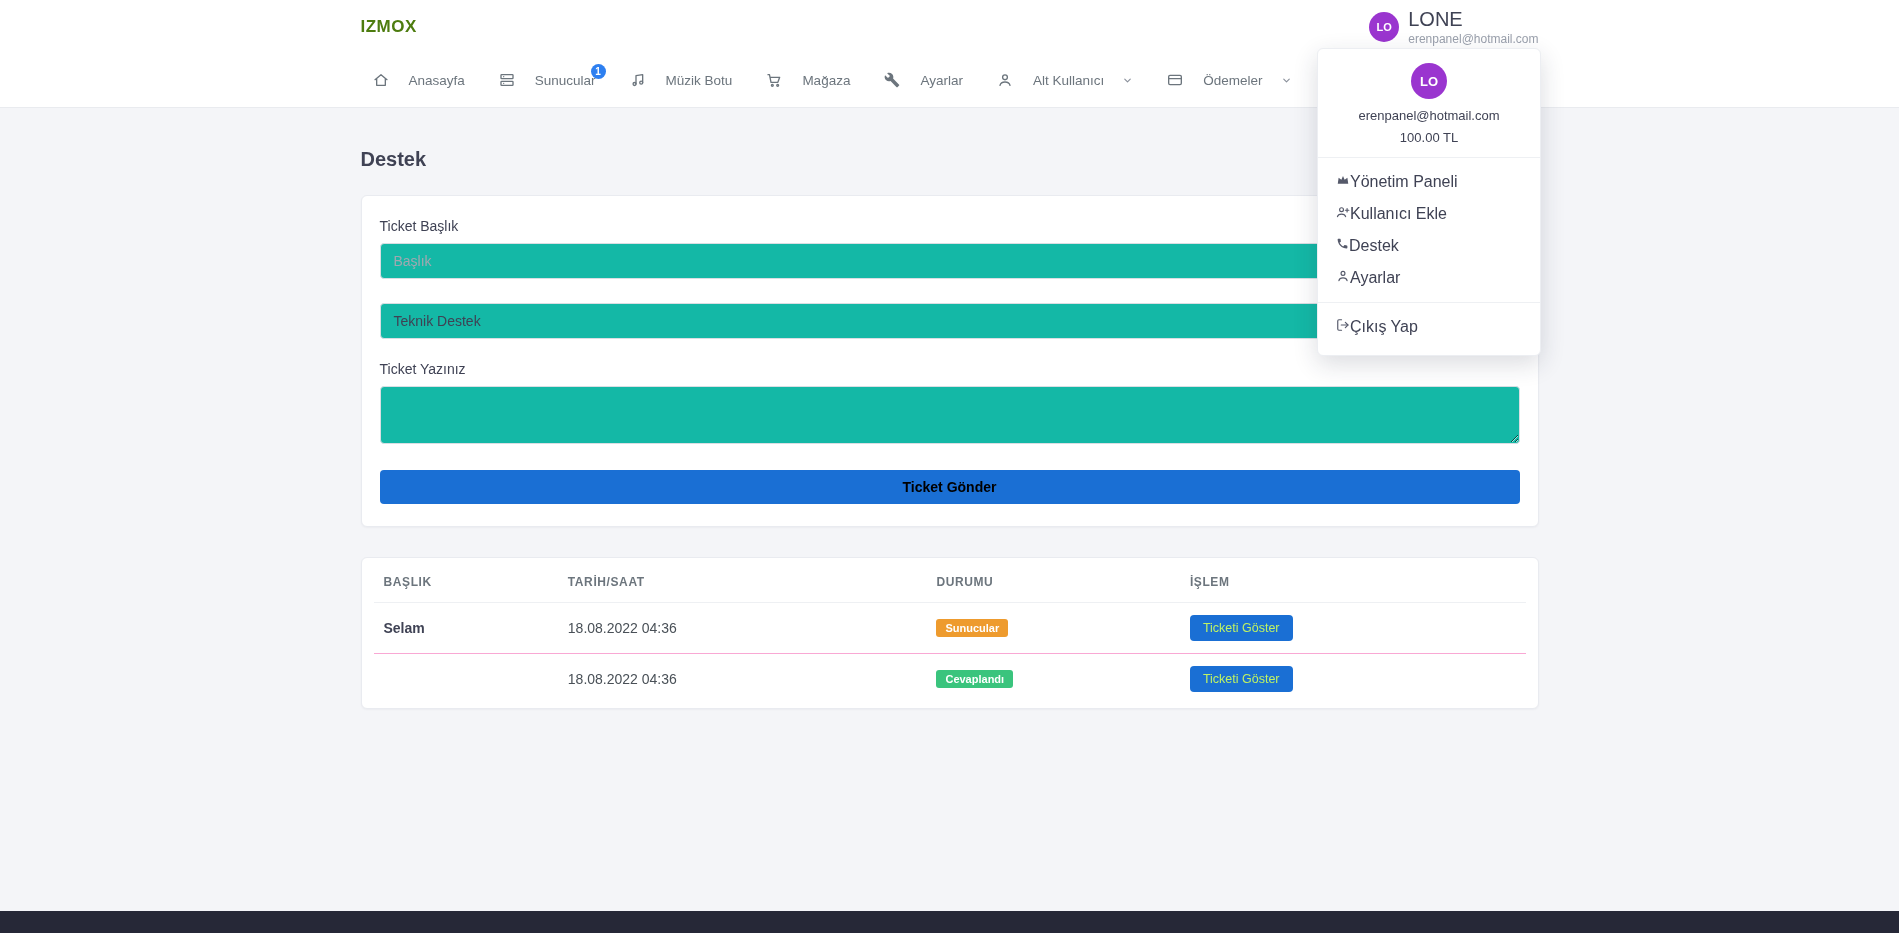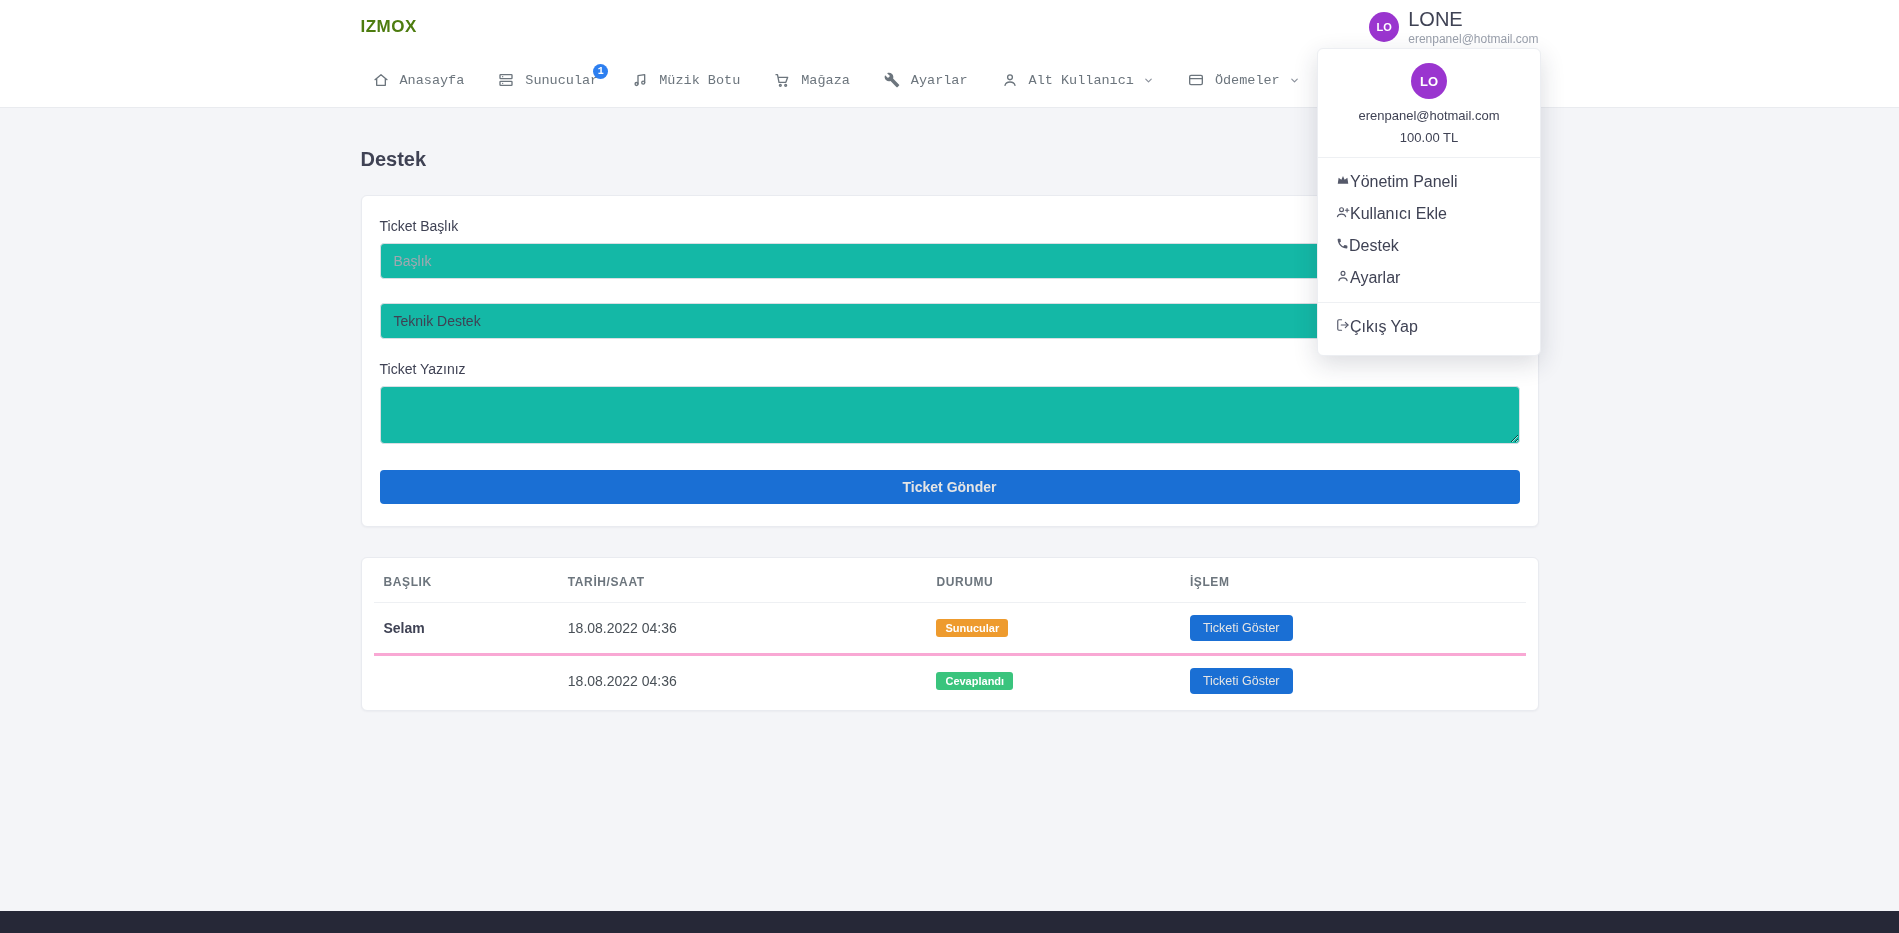--- a/index.html
+++ b/index.html
@@ -26,24 +26,24 @@
     display: flex; align-items: center; justify-content: center; flex: 0 0 auto;
   }
   .user-texts { display: flex; flex-direction: column; line-height: 1.25; }
   .user-name { font-size: 20px; color: #3f4254; }
   .user-email { font-size: 12px; color: #9aa0ac; }
 
   
   .navbar { height: 55px; background: #fff; border-bottom: 1px solid #e9ebef; flex: 0 0 auto; }
   .nav-inner { height: 100%; display: flex; align-items: stretch; gap: 34px; padding-left: 12px; }
   .nav-item {
-    display: flex; align-items: center; gap: 11px;
+    display: flex; align-items: center; gap: 20px;
     font-size: 13.5px; color: #6c757d; text-decoration: none;
     border-bottom: 3px solid transparent; border-top: 3px solid transparent;
-    position: relative; cursor: pointer; white-space: nowrap; font-family: Liberation Mono, monospace;
+    position: relative; cursor: pointer; white-space: nowrap;
   }
   .nav-item .icon { display: flex; align-items: center; color: #6c757d; }
   .nav-item.active { color: #3f4254; border-bottom-color: #1a6fd4; }
   .nav-item.active .icon { color: #3f4254; }
   .nav-badge {
     position: absolute; top: 8px; right: -10px;
     background: #2d7ff0; color: #fff; font-size: 10px; font-weight: bold;
     min-width: 15px; height: 15px; border-radius: 8px;
     display: flex; align-items: center; justify-content: center; padding: 0 4px;
   }
@@ -63,44 +63,44 @@
     font-family: "Liberation Sans", sans-serif;
     font-size: 14px; color: #3f4254; background: #14b8a6; outline: none;
   }
   .text-input { height: 36px; padding: 0 13px; margin-bottom: 24px; }
   .text-input::placeholder { color: #a2a8b0; }
   .select-input { height: 36px; padding: 0 13px; display: flex; align-items: center; margin-bottom: 22px; cursor: pointer; }
   .textarea-input { height: 58px; padding: 9px 13px; resize: vertical; display: block; }
   .submit-btn {
     margin-top: 26px; width: 100%; height: 34px;
     background: #1a6fd4; border: none; border-radius: 4px;
-    color: #e5e5e5; font-size: 14px; font-weight: bold; cursor: pointer;
+    color: #000000; font-size: 14px; font-weight: bold; cursor: pointer;
     font-family: "Liberation Sans", sans-serif;
   }
 
   
   .card-table { margin-top: 30px; padding: 4px 12px; margin-bottom: 40px; }
   table { width: 100%; border-collapse: collapse; }
   th {
     text-align: left; font-size: 12px; font-weight: bold; color: #6c757d;
     letter-spacing: .6px; padding: 13px 10px; border-bottom: 1px solid #eef0f3;
   }
-  td { padding: 12px 10px; font-size: 14px; color: #495057; border-bottom: 3px solid #f9a8d4; }
+  td { padding: 12px 10px; font-size: 14px; color: #495057; border-bottom: 1px solid #f9a8d4; }
   tr:last-child td { border-bottom: none; }
   col.c1 { width: 16%; } col.c2 { width: 32%; } col.c3 { width: 22%; } col.c4 { width: 30%; }
   .ticket-title { font-weight: bold; color: #3f4254; }
   .badge {
     display: inline-block; padding: 3px 9px; border-radius: 3px;
     font-size: 11px; font-weight: bold; color: #fff;
   }
   .badge--warning { background: #ee9b2e; }
   .badge--success { background: #3ac47d; text-align: center; }
   .action-btn {
     background: #1a6fd4; border: none; border-radius: 4px;
-    color: #e5e5e5; font-size: 12.5px; padding: 6px 13px; cursor: pointer;
+    color: #bef264; font-size: 12.5px; padding: 6px 13px; cursor: pointer;
     font-family: "Liberation Sans", sans-serif;
   }
 
   
   .dropdown {
     position: absolute; top: 48px; right: 358px; width: 224px;
     background: #fff; border-radius: 6px; border: 1px solid #eceef2;
     box-shadow: 0 8px 24px rgba(30,35,60,.16); z-index: 50;
     padding: 14px 0 6px;
   }

